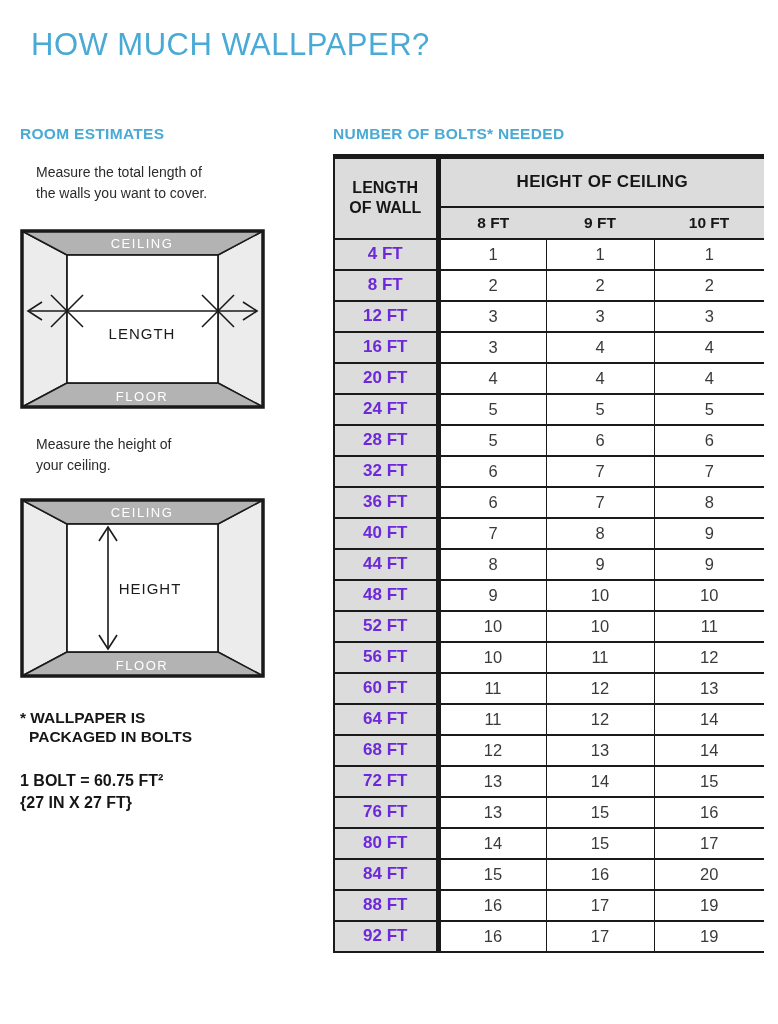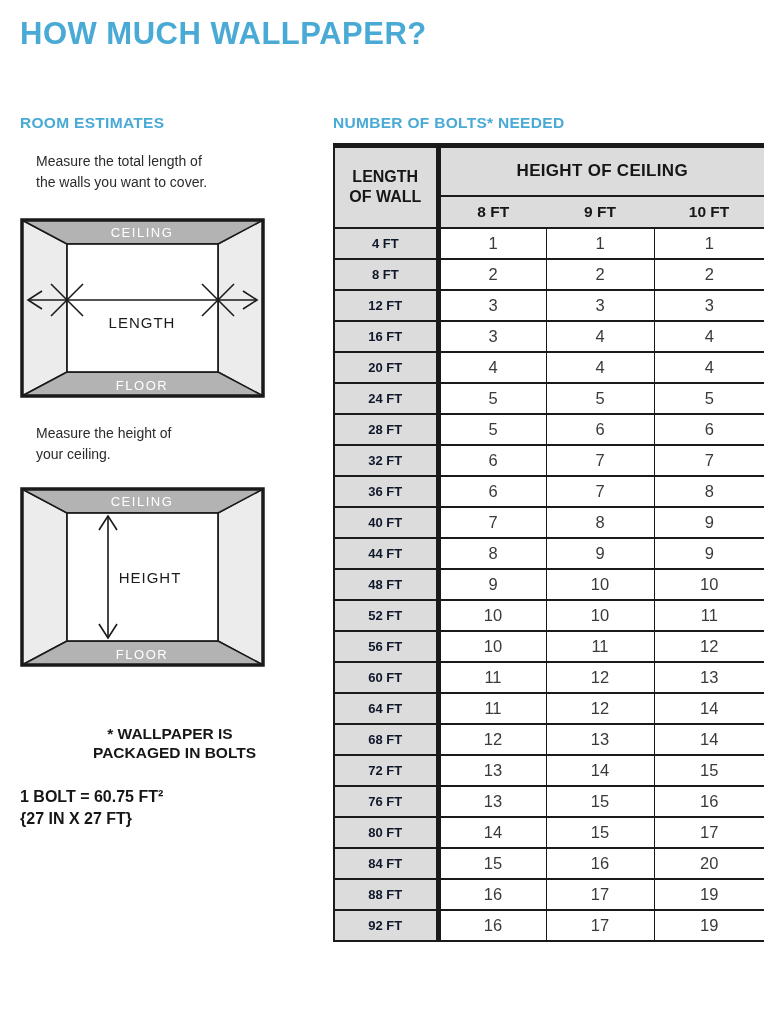--- a/index.html
+++ b/index.html
@@ -12,21 +12,21 @@
   }
   * { box-sizing: border-box; }
   html, body { margin: 0; padding: 0; }
   body {
     width: 778px; height: 1024px; background: #ffffff;
     font-family: "Liberation Sans", sans-serif; color: var(--text);
     overflow: hidden;
   }
   .page { padding: 16px 0 0 20px; width: 778px; }
   .title {
-    margin: 0; font-size: 31px; font-weight: bold; color: var(--accent);
+    margin: 11px; font-size: 31px; font-weight: normal; color: var(--accent);
     letter-spacing: 0.5px;
   }
   .columns { display: flex; margin-top: 62px; align-items: flex-start; }
   .left-col { width: 300px; flex: 0 0 auto; }
   .right-col { width: 430px; flex: 0 0 auto; margin-left: 13px; }
 
   .section-heading {
     margin: 0; font-size: 15.5px; font-weight: bold; color: var(--accent);
     letter-spacing: 0.3px;
   }
@@ -38,21 +38,21 @@
   }
   .m-p1 { margin-top: 19px; }
   .room-diagram { display: block; margin-top: 25px; }
   .m-p2 { margin-top: 25px; }
   .diagram-2 { margin-top: 22px; }
   .m-p3 { margin-top: 24px; }
 
   .note {
     font-size: 15.5px; font-weight: bold; color: #161616; line-height: 19px;
   }
-  .note-1 { margin-top: 57px; text-align: center; }
+  .note-1 { margin-top: 30px; }
   .note-2 { margin-top: 24px; font-size: 16px; line-height: 22px; }
   .note .indent { padding-left: 9px; }
 
   
   .wall-dark { fill: var(--wall-dark); stroke: var(--line); stroke-width: 1.5; }
   .wall-light { fill: var(--wall-light); stroke: var(--line); stroke-width: 1.5; }
   .inner-room { fill: #ffffff; stroke: var(--line); stroke-width: 1.7; }
   .outer-frame { fill: none; stroke: var(--line); stroke-width: 3.5; }
   .arrow { stroke: var(--line); stroke-width: 1.6; fill: none; }
   .diagram-label-light {
@@ -79,22 +79,22 @@
   }
   th.group {
     background: var(--header-bg); font-size: 17px; font-weight: bold;
     color: #161616; letter-spacing: 0.3px; height: 50px; border-right: none;
   }
   th.sub {
     background: var(--header-bg); font-size: 15.5px; font-weight: bold;
     color: #161616; height: 32px; border-left: none; border-right: none;
   }
   th.rowlabel {
-    background: var(--header-bg); font-size: 13px; font-weight: bold;
-    color: #0f172a; height: 31px; border-right: 5px solid var(--line);
+    background: var(--header-bg); font-size: 17px; font-weight: bold;
+    color: #6d28d9; height: 31px; border-right: 5px solid var(--line);
   }
   td.data {
     background: #ffffff; font-size: 16.5px; color: #3a3a3a; height: 31px;
     border-left-width: 1px; border-right-width: 1px;
   }
   th.no-right, td.no-right { border-right: none; text-align: center; }
 </style>
 </head>
 <body>
 

